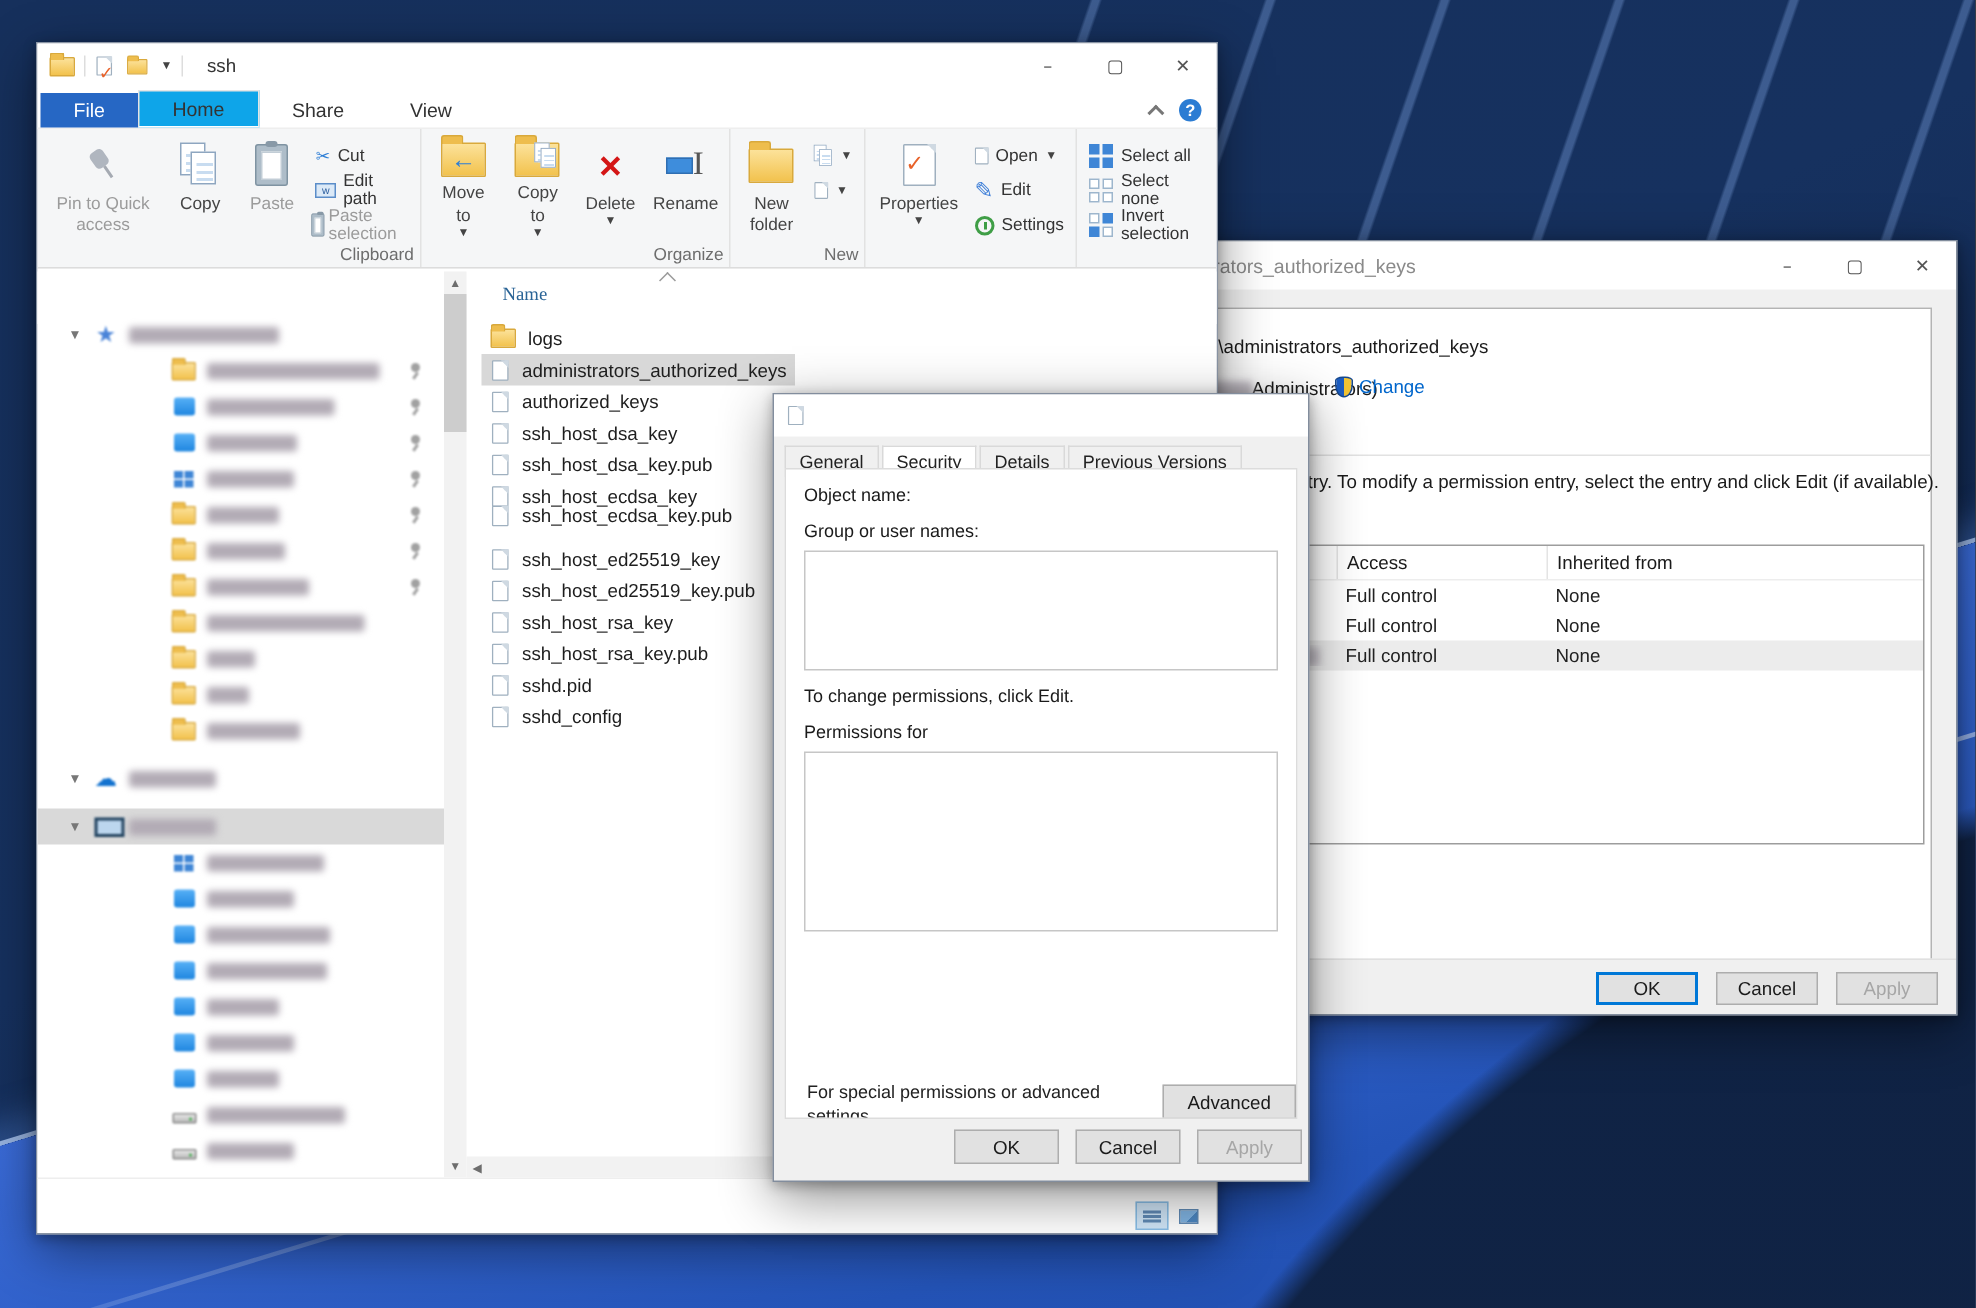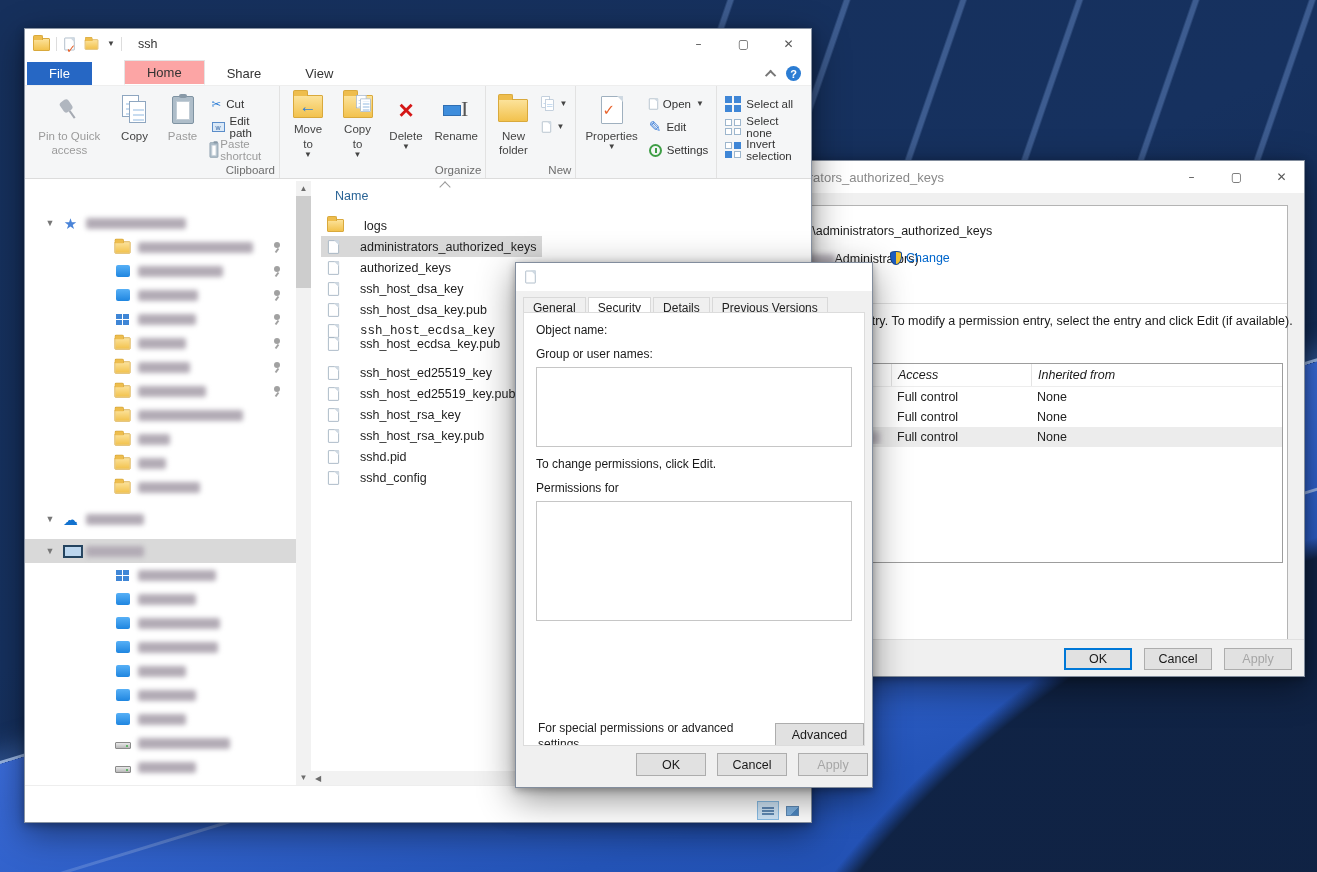--- a/index.html
+++ b/index.html
@@ -29,21 +29,21 @@
   .titlebar{position:relative;height:30px;background:#fff;display:flex;align-items:center;padding-left:8px;}
   .titlebar .title{font-size:12.5px;color:#333;margin-left:10px;}
   .tb-sep{width:1px;height:14px;background:#ddd;margin:0 6px;}
   .qat{display:flex;align-items:center;gap:7px;}
   .caret{font-size:8px;color:#444;line-height:1;}
   .tb-controls{position:absolute;right:0;top:0;height:100%;display:flex;}
 
   .mtabs{height:27px;display:flex;align-items:flex-end;background:#fff;border-bottom:1px solid #eee;position:relative;}
   .mtab{font-size:13px;padding:4px 22px;color:#333;}
   .mtab.file{background:#2667c4;color:#fff;margin-left:2px;}
-  .mtab.active{border:1px solid #e4e4e4;border-bottom:1px solid #fff;background:#fca5a5;margin-left:32px;}
+  .mtab.active{border:1px solid #e4e4e4;border-bottom:1px solid #fff;background:#0ea5e9;}
   .mtabs-right{position:absolute;right:10px;bottom:4px;display:flex;align-items:center;gap:10px;}
   .chev-up{width:8px;height:8px;border-left:2px solid #777;border-top:2px solid #777;transform:rotate(45deg) translateY(2px);}
   .help-ic{width:15px;height:15px;border-radius:50%;background:#2b7cd3;color:#fff;font-size:11px;font-weight:bold;
     display:flex;align-items:center;justify-content:center;}
 
   .ribbon{height:93px;background:#f5f6f7;border-bottom:1px solid #dcdcdc;display:flex;position:relative;}
   .rgroup{display:flex;flex-direction:column;height:100%;padding:4px 4px 0 4px;position:relative;}
   .rgroup+.rgroup{border-left:1px solid #e2e2e2;}
   .rg-body{flex:1;display:flex;align-items:flex-start;gap:2px;}
   .rg-label{text-align:right;font-size:11.5px;color:#6d6d6d;padding:2px 0 3px;}
@@ -115,23 +115,23 @@
   .i-drive{position:relative;width:16px;height:7px;background:linear-gradient(#e8e8e8,#b9b9b9);border:1px solid #8a8a8a;border-radius:1px;margin-top:4px;}
   .i-drive::after{content:"";position:absolute;right:2px;top:2px;width:2px;height:2px;background:#3fae49;border-radius:50%;}
   .i-gridb{display:grid;grid-template-columns:6px 6px;grid-template-rows:5px 5px;gap:1px;}
   .i-gridb i{background:#3f86d6;}
 
   .vscroll{width:15px;background:#f2f2f2;position:relative;}
   .vs-arr{position:absolute;left:0;width:15px;height:15px;color:#6d6d6d;font-size:8px;display:flex;align-items:center;justify-content:center;}
   .vs-thumb{position:absolute;left:0;top:15px;width:15px;height:92px;background:#cdcdcd;}
 
   .files{flex:1;position:relative;overflow:hidden;}
-  .fl-header{position:absolute;left:24px;top:8px;font-size:12.5px;color:#2a6496;}
+  .fl-header{position:absolute;left:24px;top:8px;font-size:12.5px;color:#2a6496;font-family:Liberation Serif, serif;}
   .fl-sort{position:absolute;left:130px;top:2px;width:8px;height:8px;border-left:1px solid #9a9a9a;border-top:1px solid #9a9a9a;transform:rotate(45deg);}
-  .frow{position:absolute;left:10px;height:21px;display:flex;align-items:center;gap:20px;font-size:12.5px;color:#1e1e1e;padding:0 6px;}
+  .frow{position:absolute;left:10px;height:21px;display:flex;align-items:center;gap:8px;font-size:12.5px;color:#1e1e1e;padding:0 6px;}
   .frow.sel{background:#d8d8d8;}
   .frow .i-doc{transform:scale(.85);}
   .hscroll{position:absolute;left:286px;right:0;bottom:37px;height:14px;background:#f2f2f2;display:flex;align-items:center;z-index:1;}
   .hs-arr{width:14px;text-align:center;font-size:8px;color:#6d6d6d;}
   .hs-thumb{position:absolute;left:250px;width:190px;top:0;height:14px;background:#c6c6c6;}
 
   .statusbar{position:absolute;left:0;bottom:0;width:100%;height:37px;background:#fff;border-top:1px solid #eee;}
   .status-in{position:absolute;left:0;bottom:0;height:23px;width:100%;display:flex;align-items:center;font-size:12px;color:#1a1a1a;padding-left:12px;gap:10px;}
   .st-sep{width:1px;height:14px;background:#ddd;}
   .st-views{position:absolute;right:8px;bottom:2px;display:flex;gap:2px;}
@@ -165,21 +165,21 @@
   .kv{position:absolute;font-size:12.5px;color:#1a1a1a;}
   .link{color:#0066cc;}
   .s-tabs{position:absolute;left:4px;top:72px;display:flex;gap:3px;}
   .s-tab{font-size:12.5px;padding:4px 12px;border:1px solid #d9d9d9;background:#f4f4f4;}
   .s-tab.active{background:#fff;border-bottom-color:#fff;position:relative;top:-1px;padding-top:5px;}
   .s-tabline{position:absolute;left:0;right:0;top:97px;height:1px;background:#e2e2e2;}
   .s-desc{position:absolute;left:6px;top:108px;font-size:12.5px;color:#1a1a1a;white-space:nowrap;}
   .s-entries{position:absolute;left:6px;top:139px;font-size:12.5px;}
   .s-table{position:absolute;left:5px;top:157px;width:718px;height:200px;border:1px solid #9d9d9d;font-size:12.5px;}
   .s-thead{display:flex;height:23px;align-items:center;border-bottom:1px solid #ededed;color:#1a1a1a;}
-  .s-thead .c{border-left:1px solid #e4e4e4;height:100%;display:flex;align-items:center;padding-left:6px;font-style:italic;}
+  .s-thead .c{border-left:1px solid #e4e4e4;height:100%;display:flex;align-items:center;padding-left:6px;}
   .s-trow{display:flex;height:20px;align-items:center;}
   .s-trow.sel{background:#ececec;}
   .s-trow .c{padding-left:6px;white-space:nowrap;overflow:hidden;}
   .c.ci{width:26px;display:flex;justify-content:center;padding-left:0;}
   .c.ct{width:50px;} .c.cp{width:249px;} .c.ca{width:140px;} .c.cf{flex:1;}
   .pgrp{position:relative;width:17px;height:14px;}
   .person{position:absolute;width:10px;height:13px;}
   .person::before{content:"";position:absolute;left:2px;top:0;width:6px;height:6px;border-radius:50%;background:currentColor;}
   .person::after{content:"";position:absolute;left:0;top:7px;width:10px;height:6px;border-radius:5px 5px 1px 1px;background:currentColor;}
   .p-blue{color:#2e66a4;left:0;} .p-teal{color:#2fa0a8;left:7px;} .p-single{color:#2fa0a8;left:3px;}
@@ -261,21 +261,21 @@
             <div class="btn-sm">
               <span style="color:#2f7fd6">✂</span>
               <span>Cut</span>
             </div>
             <div class="btn-sm">
               <span style="width:14px;height:10px;background:#dbe9f7;border:1px solid #5b8dc9;font-size:7px;color:#2c5e9e;line-height:9px;text-align:center">w</span>
               <span>Edit path</span>
             </div>
             <div class="btn-sm dis">
               <span class="i-clip" style="transform:scale(.55);margin:-6px"></span>
-              <span>Paste shortcut</span>
+              <span>Paste selection</span>
             </div>
           </div>
         </div>
         <div class="rg-label">Clipboard</div>
       </div>
 
       <div class="rgroup">
         <div class="rg-body">
           <div class="btn-lg">
             <span class="big" style="position:relative">
@@ -618,21 +618,21 @@
               <span>authorized_keys</span>
             </div>
             <div class="frow" style="top: 97px;">
               <span class="i-doc"></span>
               <span>ssh_host_dsa_key</span>
             </div>
             <div class="frow" style="top: 118px;">
               <span class="i-doc"></span>
               <span>ssh_host_dsa_key.pub</span>
             </div>
-            <div class="frow" style="top: 139px; font-family: Liberation Mono, monospace;">
+            <div class="frow" style="top: 139px;">
               <span class="i-doc"></span>
               <span>ssh_host_ecdsa_key</span>
             </div>
             <div class="frow" style="top: 152px;">
               <span class="i-doc"></span>
               <span>ssh_host_ecdsa_key.pub</span>
             </div>
             <div class="frow" style="top: 181px;">
               <span class="i-doc"></span>
               <span>ssh_host_ed25519_key</span>

